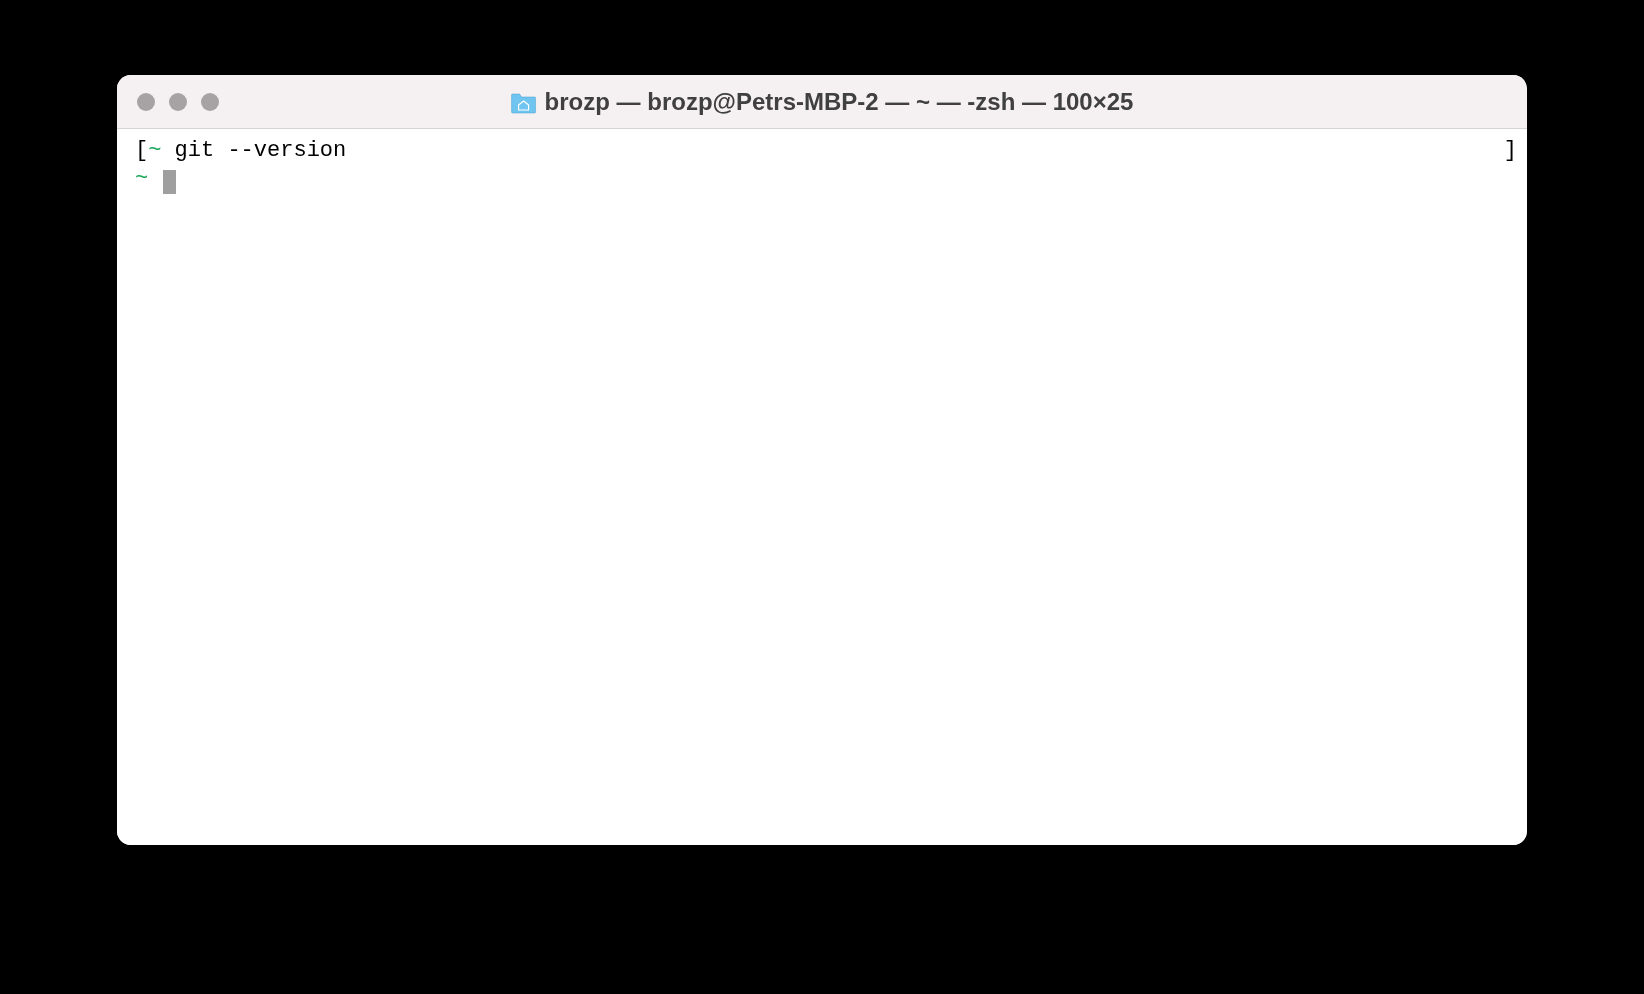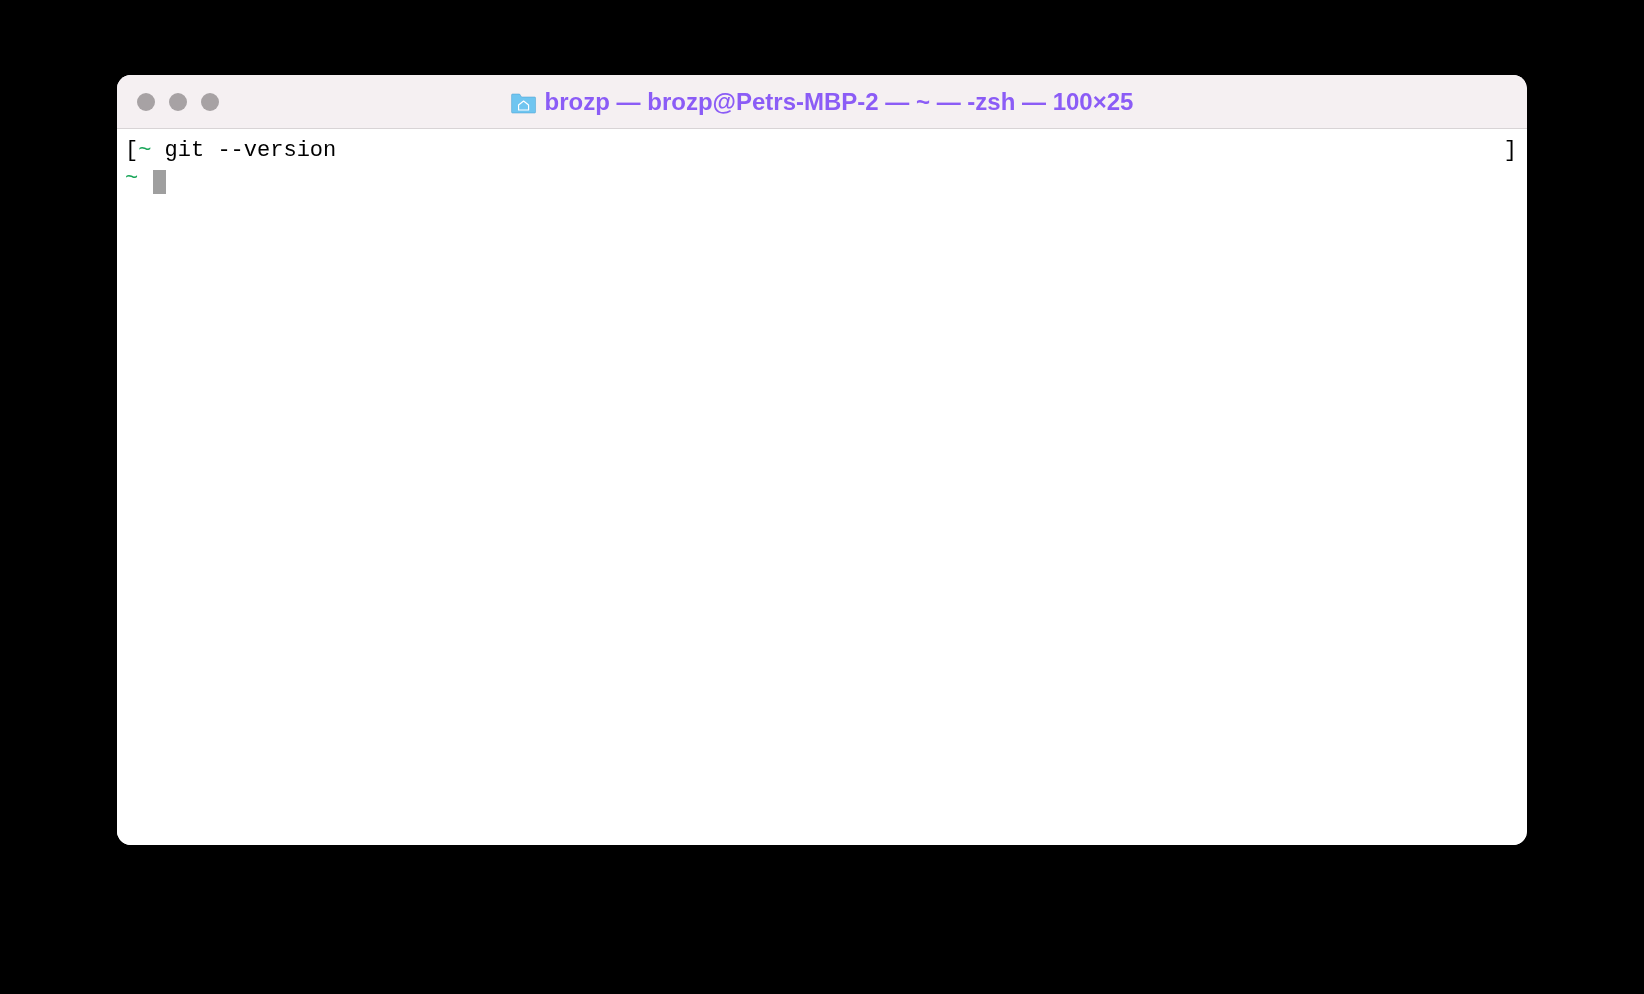--- a/index.html
+++ b/index.html
@@ -48,35 +48,35 @@
     }
     .title-content {
       position: absolute;
       left: 50%;
       transform: translateX(-50%);
       display: flex;
       align-items: center;
       gap: 10px;
       font-weight: 700;
       font-size: 24px;
-      color: #8b5cf6;
+      color: #404040;
     }
     .folder-icon {
       width: 24px;
       height: 20px;
       position: relative;
       display: inline-block;
     }
     .folder-icon svg {
       display: block;
     }
     .terminal-body {
       flex: 1;
       background: #fff;
-      padding: 8px 8px;
+      padding: 8px 18px;
       font-family: "Menlo", "Monaco", "Courier New", monospace;
       font-size: 22px;
       line-height: 1.25;
       color: #000;
       position: relative;
     }
     .terminal-line {
       white-space: pre;
     }
     .bracket {

